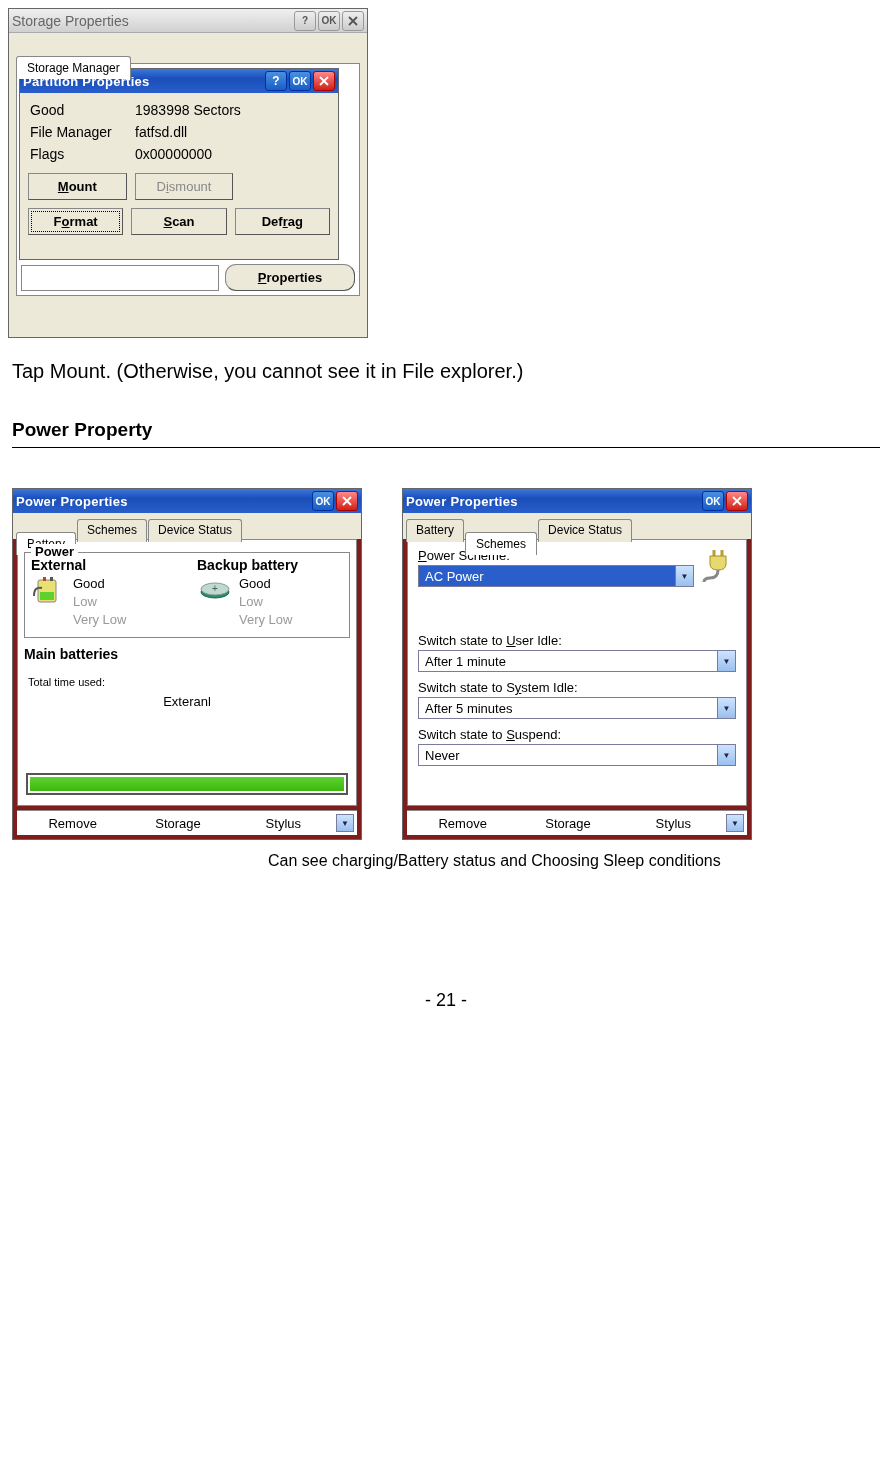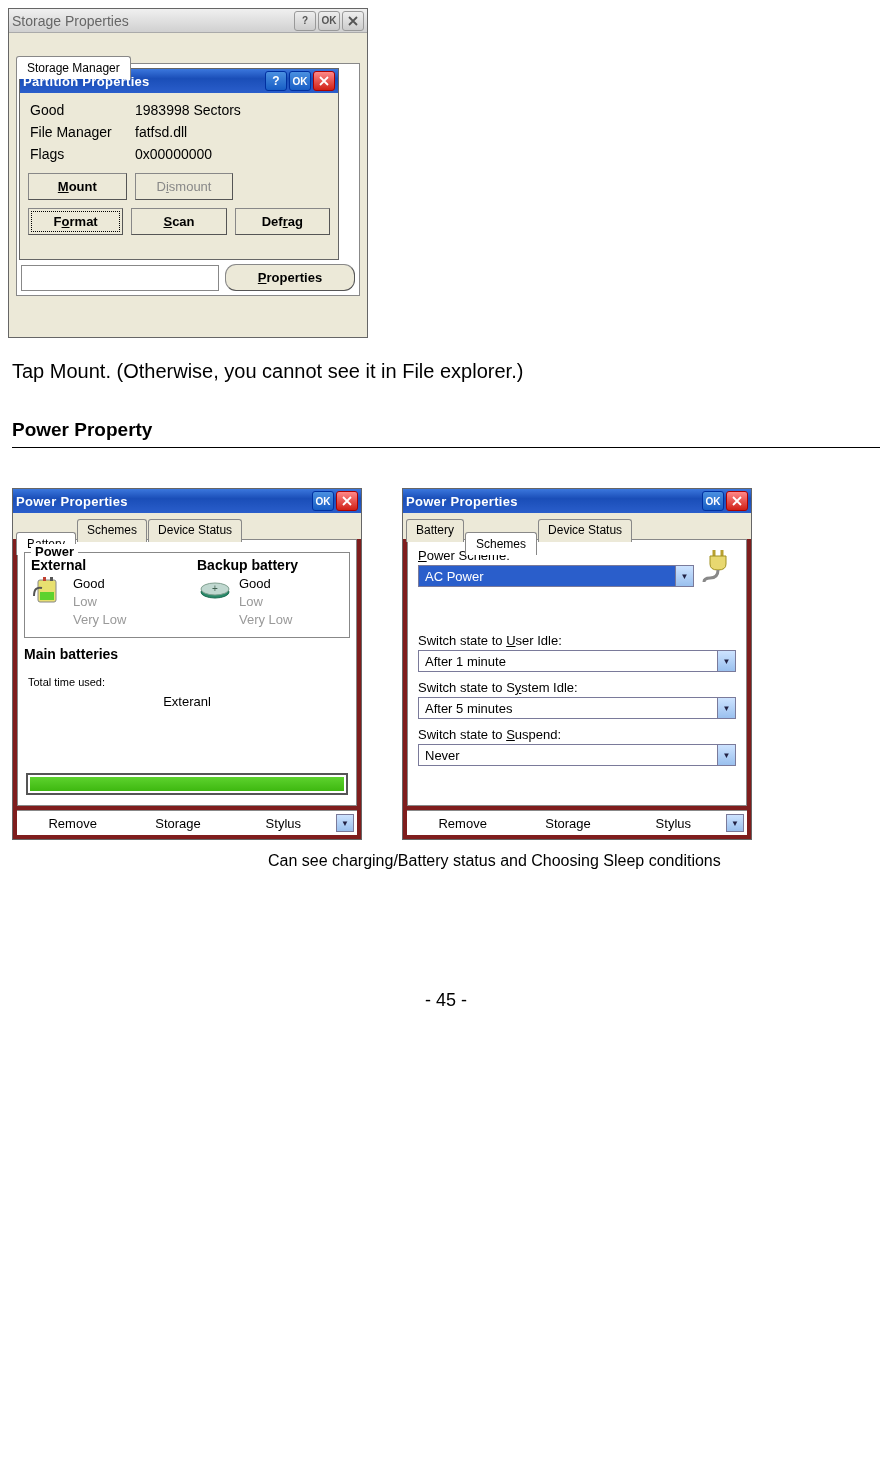--- a/index.html
+++ b/index.html
@@ -319,15 +319,15 @@
       <div class="footer-item">Storage</div>
       <div class="footer-item">Stylus</div>
       <div class="footer-dd">▼</div>
     </div>
   </div>
 
 </div>
 
 <div class="caption">Can see charging/Battery status and Choosing Sleep conditions</div>
 
-<div class="page-num">- 45 -</div>
+<div class="page-num">- 21 -</div>
 
 </div>
 
 </body></html>

